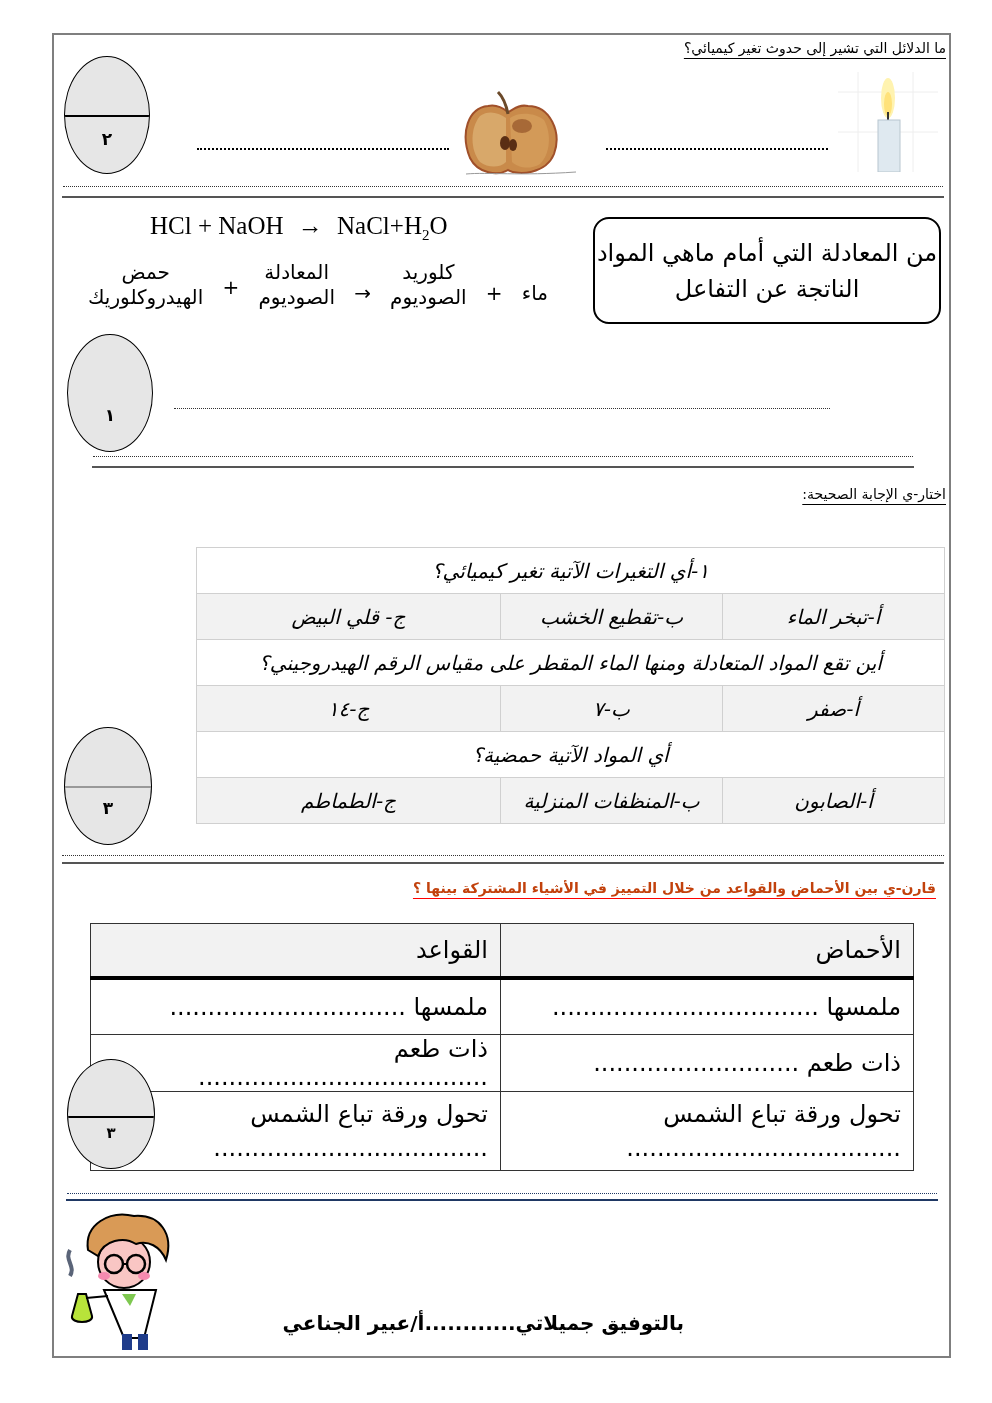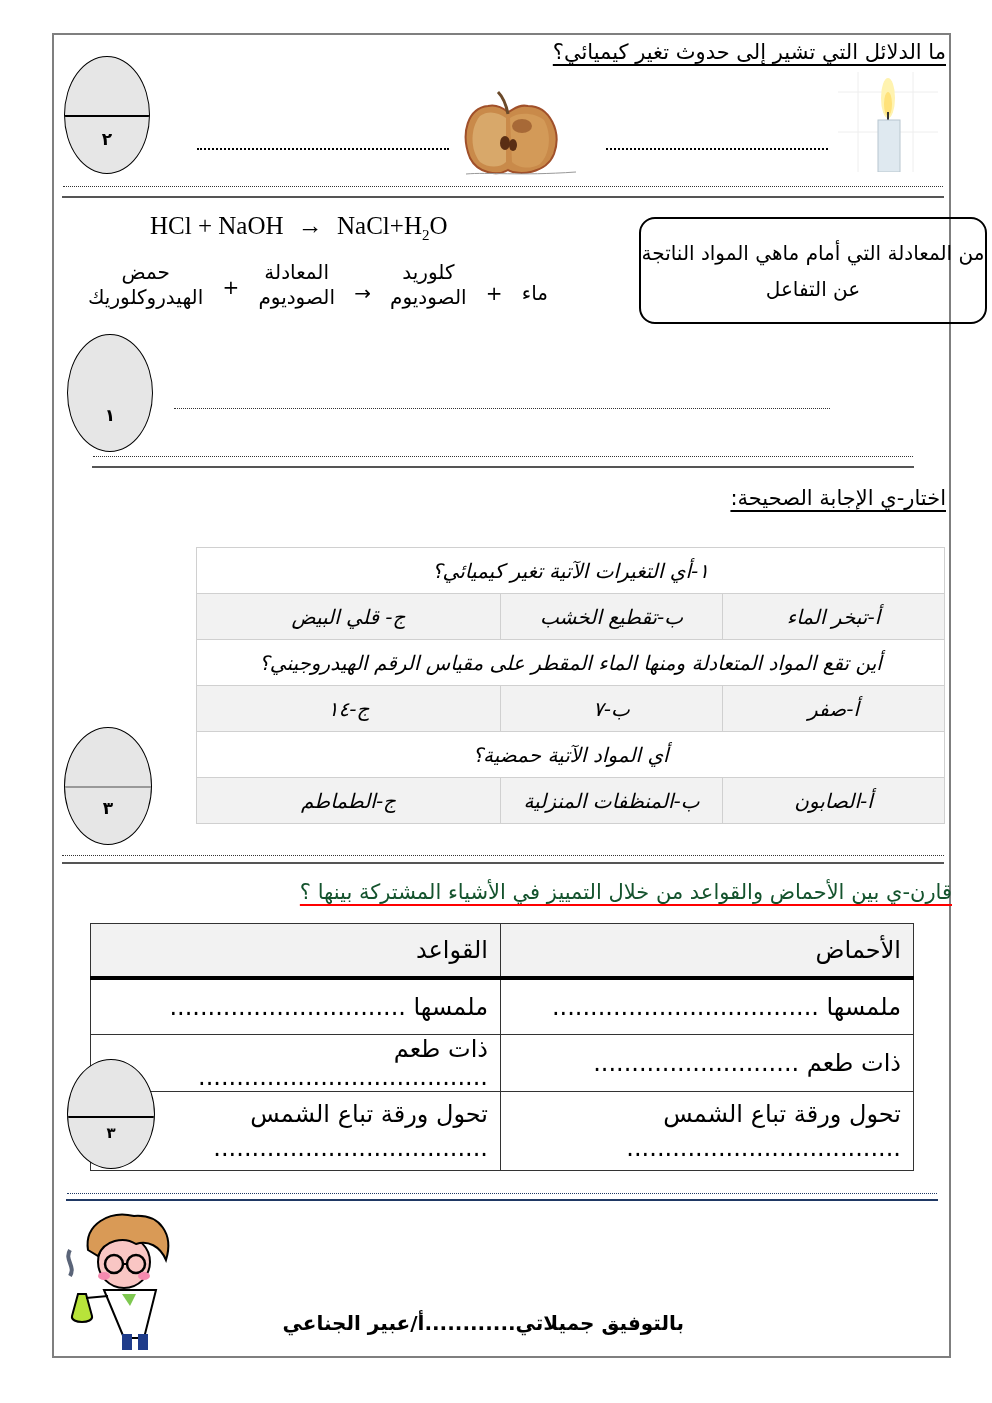--- a/index.html
+++ b/index.html
@@ -2,32 +2,32 @@
 <html><head>
 <meta charset="utf-8">
 <style>
   html, body { margin:0; padding:0; background:#ffffff; }
   body { width:992px; height:1403px; position:relative; overflow:hidden;
          font-family:"DejaVu Sans", sans-serif; color:#000; }
   .frame { position:absolute; left:52px; top:33px; width:899px; height:1325px;
            border:2px solid #7f7f7f; box-sizing:border-box; }
   .abs { position:absolute; }
   .rtl { direction:rtl; text-align:right; }
-  .title { font-size:21px; text-decoration:underline; text-underline-offset:5px; white-space:nowrap; }
+  .title { font-size:14px; text-decoration:underline; text-underline-offset:5px; white-space:nowrap; }
   .dots-sm { border-bottom:2px dotted #000; height:0; }
   .dots-fine { border-bottom:1px dotted #333; height:0; }
   .rule { height:2px; background:#555; }
   .rule-blue { height:2px; background:#1f3864; }
   .oval { position:absolute; border:1.5px solid #000; border-radius:50%;
           background:#e6e6e6; box-sizing:border-box; overflow:hidden; }
   .oval .mid { position:absolute; left:0; right:0; height:1.5px; background:#000; }
   .oval .num { position:absolute; left:0; right:0; text-align:center; font-size:17px; font-weight:bold; }
   .qbox { position:absolute; left:593px; top:217px; width:348px; height:107px; border:2px solid #000;
           border-radius:16px; box-sizing:border-box; display:flex; align-items:center; justify-content:center;
-          font-size:20px; line-height:36px; text-align:center; direction:rtl;margin-left:46px; }
+          font-size:24px; line-height:36px; text-align:center; direction:rtl; }
   .eq { font-family:Liberation Serif, serif; font-size:25px; }
   .eq sub { font-size:15px; }
   .ar-eq { font-size:20px; text-align:center; line-height:25px; }
   table.mcq { position:absolute; left:196px; top:547px; width:749px; border-collapse:collapse; direction:rtl;font-style:italic; }
   table.mcq td { border:1.5px solid #d0d0d0; font-size:20px; text-align:center; padding:0; }
   table.mcq tr.q td { background:#fff; height:45px; }
   table.mcq tr.o td { background:#f2f2f2; height:45px; }
   table.cmp { position:absolute; left:90px; top:923px; width:824px; border-collapse:collapse; direction:rtl; }
   table.cmp td { border:1.5px solid #333; font-size:24px; padding:0 12px; vertical-align:middle; }
   table.cmp tr.h td { background:#f2f2f2; height:52px; border-bottom:4px solid #000; }
@@ -148,21 +148,21 @@
   </table>
 
 <div class="oval" style="left:64px; top:727px; width:88px; height:118px;">
   <div class="mid" style="top:58px; background:#999;"></div>
   <div class="num" style="top:70px;">٣</div>
 </div>
 
 <div class="abs dots-fine" style="left:62px; top:855px; width:882px;"></div>
 <div class="abs rule" style="left:62px; top:862px; width:882px;"></div>
 
-<div class="abs rtl title" style="right:40px; top:880px; color:#14532d; text-decoration-color:#ff0000;">قارن-ي بين الأحماض والقواعد من خلال التمييز في الأشياء المشتركة بينها ؟</div>
+<div class="abs rtl title" style="right:56px; top:880px; color:#c2410c; text-decoration-color:#ff0000;font-weight:bold;">قارن-ي بين الأحماض والقواعد من خلال التمييز في الأشياء المشتركة بينها ؟</div>
 
 <table class="cmp">
   <tbody>
       <tr class="h">
     <td style="width:388px">الأحماض</td>
     <td>القواعد</td>
   </tr>
   <tr class="r">
     <td>ملمسها ...................................</td>
     <td>ملمسها ...............................</td>

